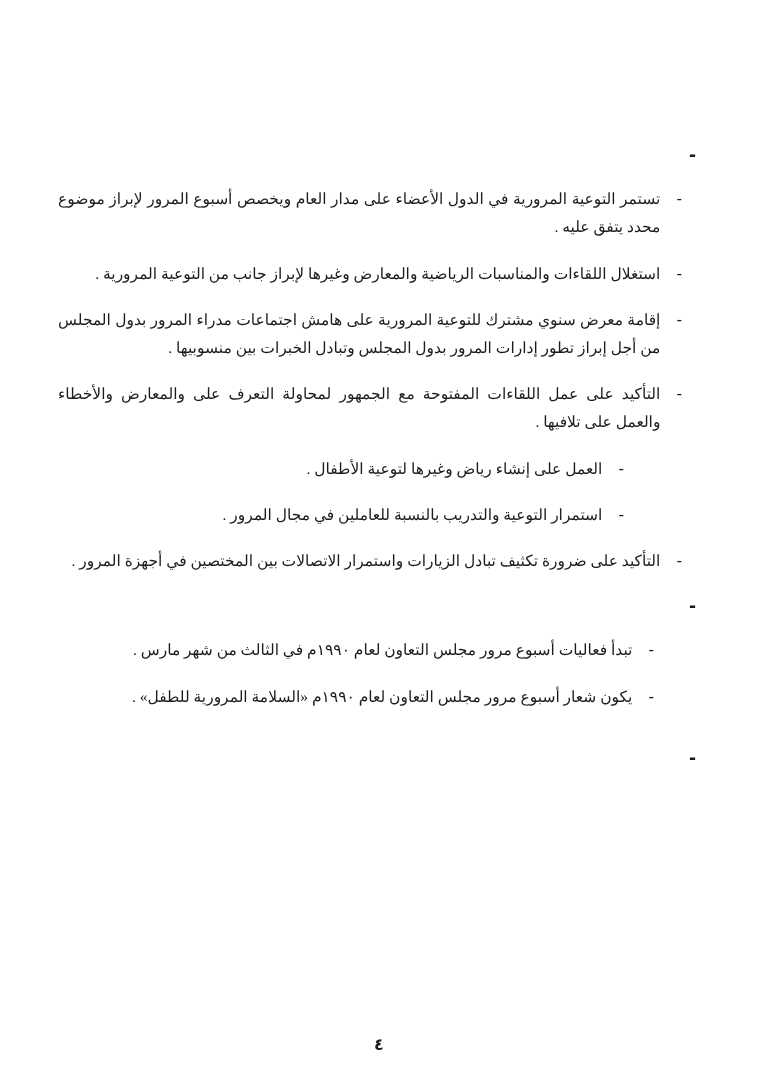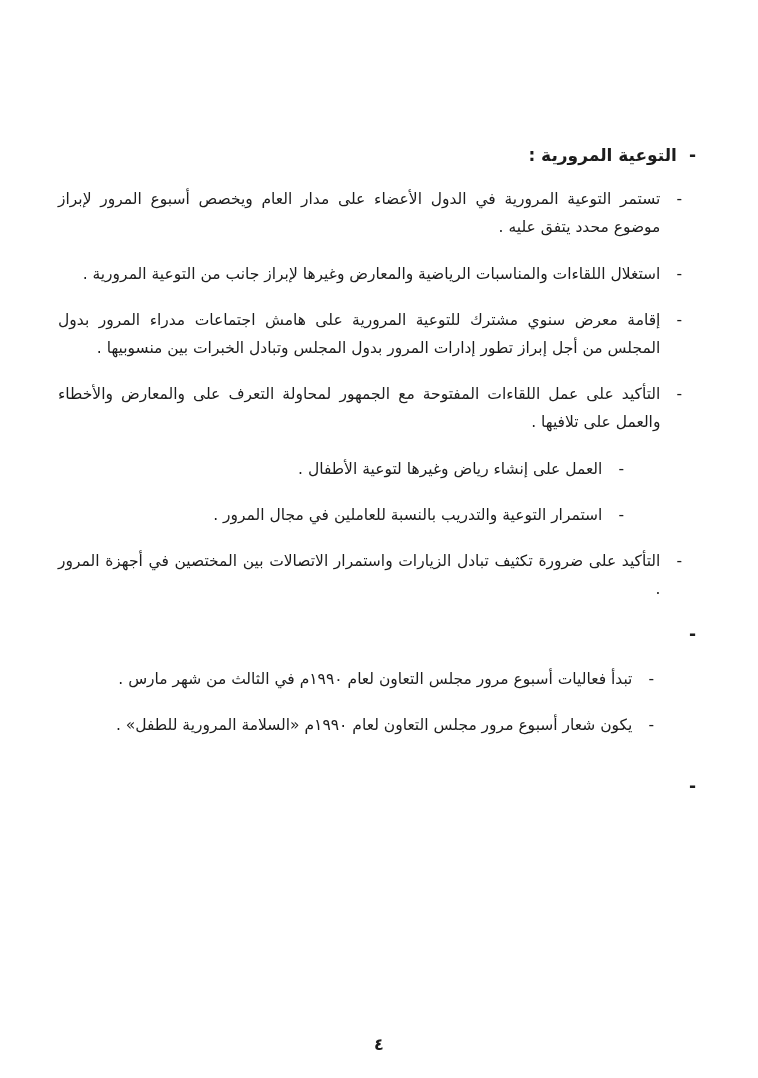--- a/index.html
+++ b/index.html
@@ -54,20 +54,21 @@
     line-height: 1.82;
     margin: 0 14px 18px 0;
   }
   .bullet .marker {
     flex: 0 0 auto;
   }
   .bullet .bullet-text {
     flex: 1 1 auto;
     text-align: justify;
     text-justify: inter-word;
+    font-family: Liberation Serif, serif;
   }
   .bullet.indent-1 {
     margin-right: 42px;
   }
   .bullet.indent-2 {
     margin-right: 72px;
   }
   .page-number {
     position: absolute;
     bottom: 24px;
@@ -81,21 +82,20 @@
 </style>
 </head>
 <body>
 
 <div class="page">
   <div class="content">
 
     <div class="section">
       <div class="section-heading">
         <span class="marker">-</span>
-        <span class="heading-text">التوعية المرورية :</span>
       </div>
       <div class="bullets">
         <div class="bullet">
           <span class="marker">-</span>
           <span class="bullet-text">تستمر التوعية المرورية في الدول الأعضاء على مدار العام ويخصص أسبوع المرور لإبراز موضوع محدد يتفق عليه .</span>
         </div>
         <div class="bullet">
           <span class="marker">-</span>
           <span class="bullet-text">استغلال اللقاءات والمناسبات الرياضية والمعارض وغيرها لإبراز جانب من التوعية المرورية .</span>
         </div>

